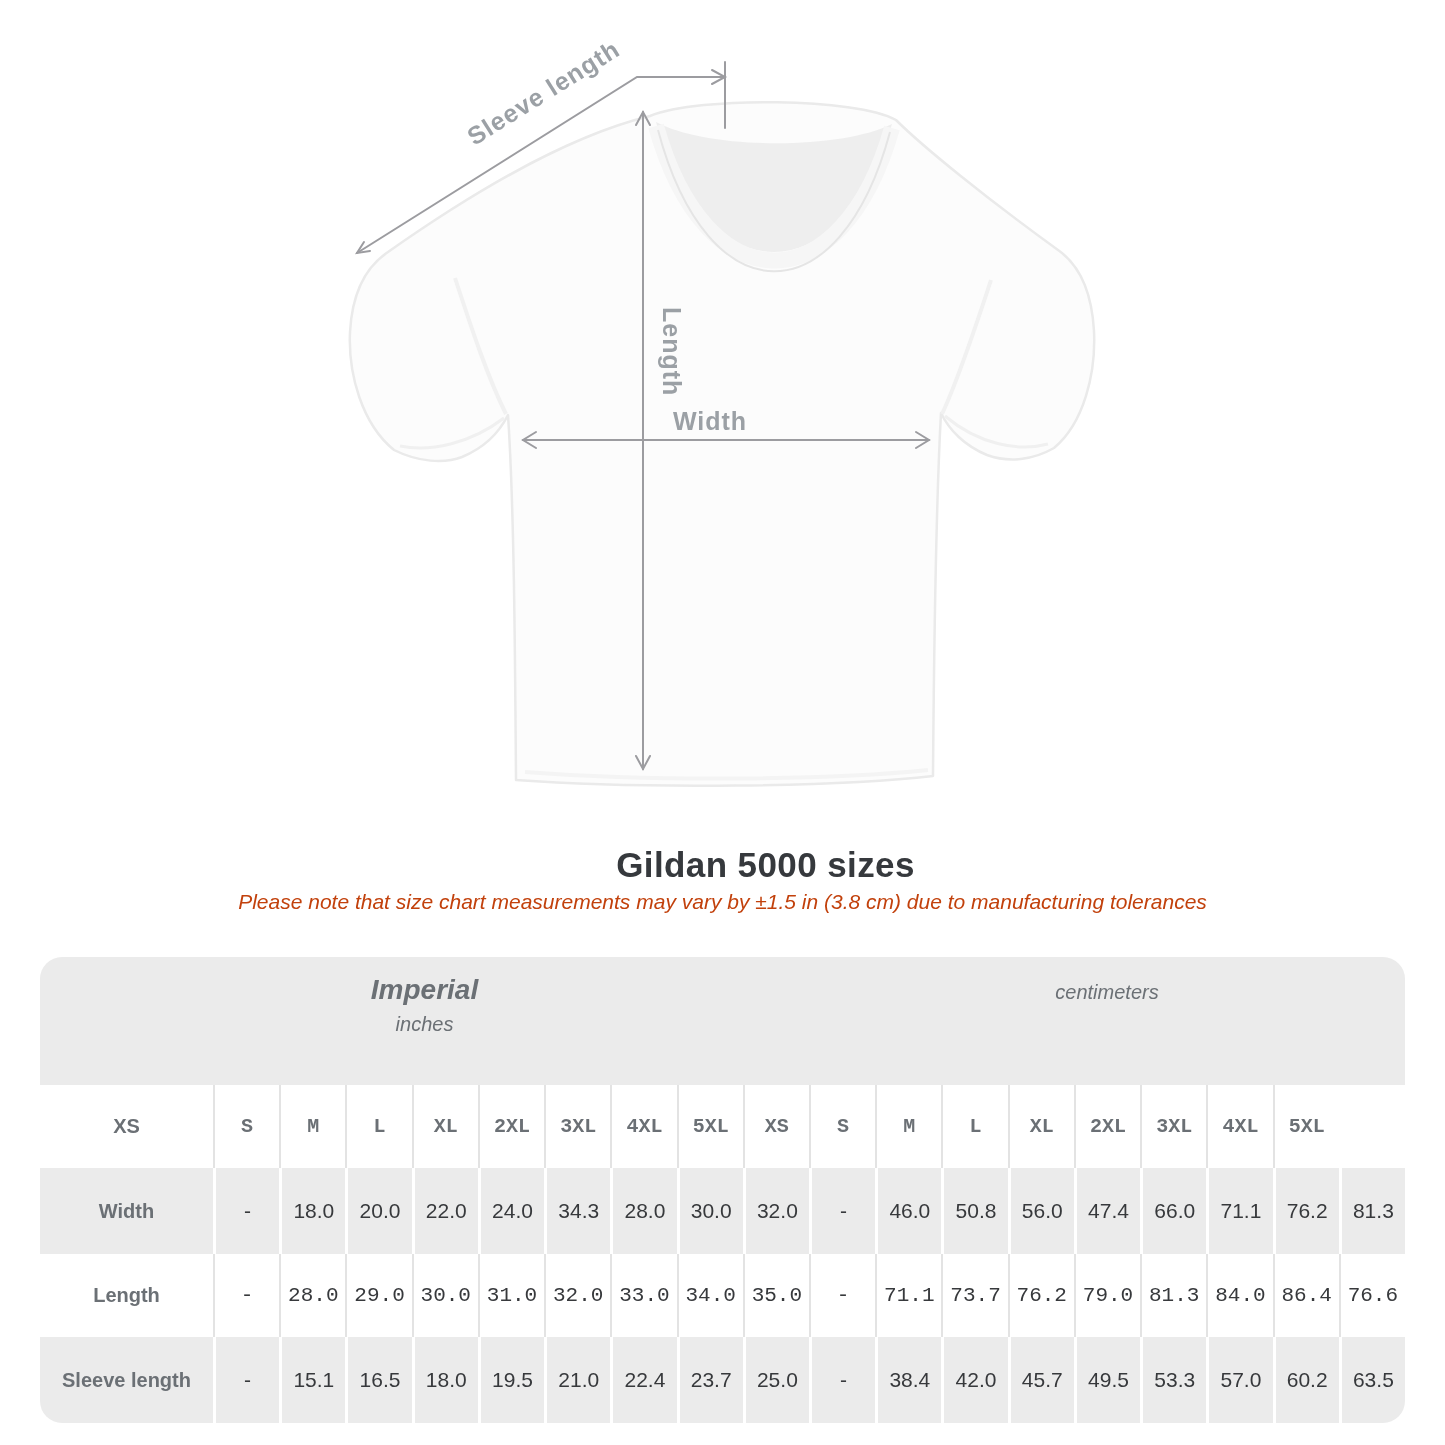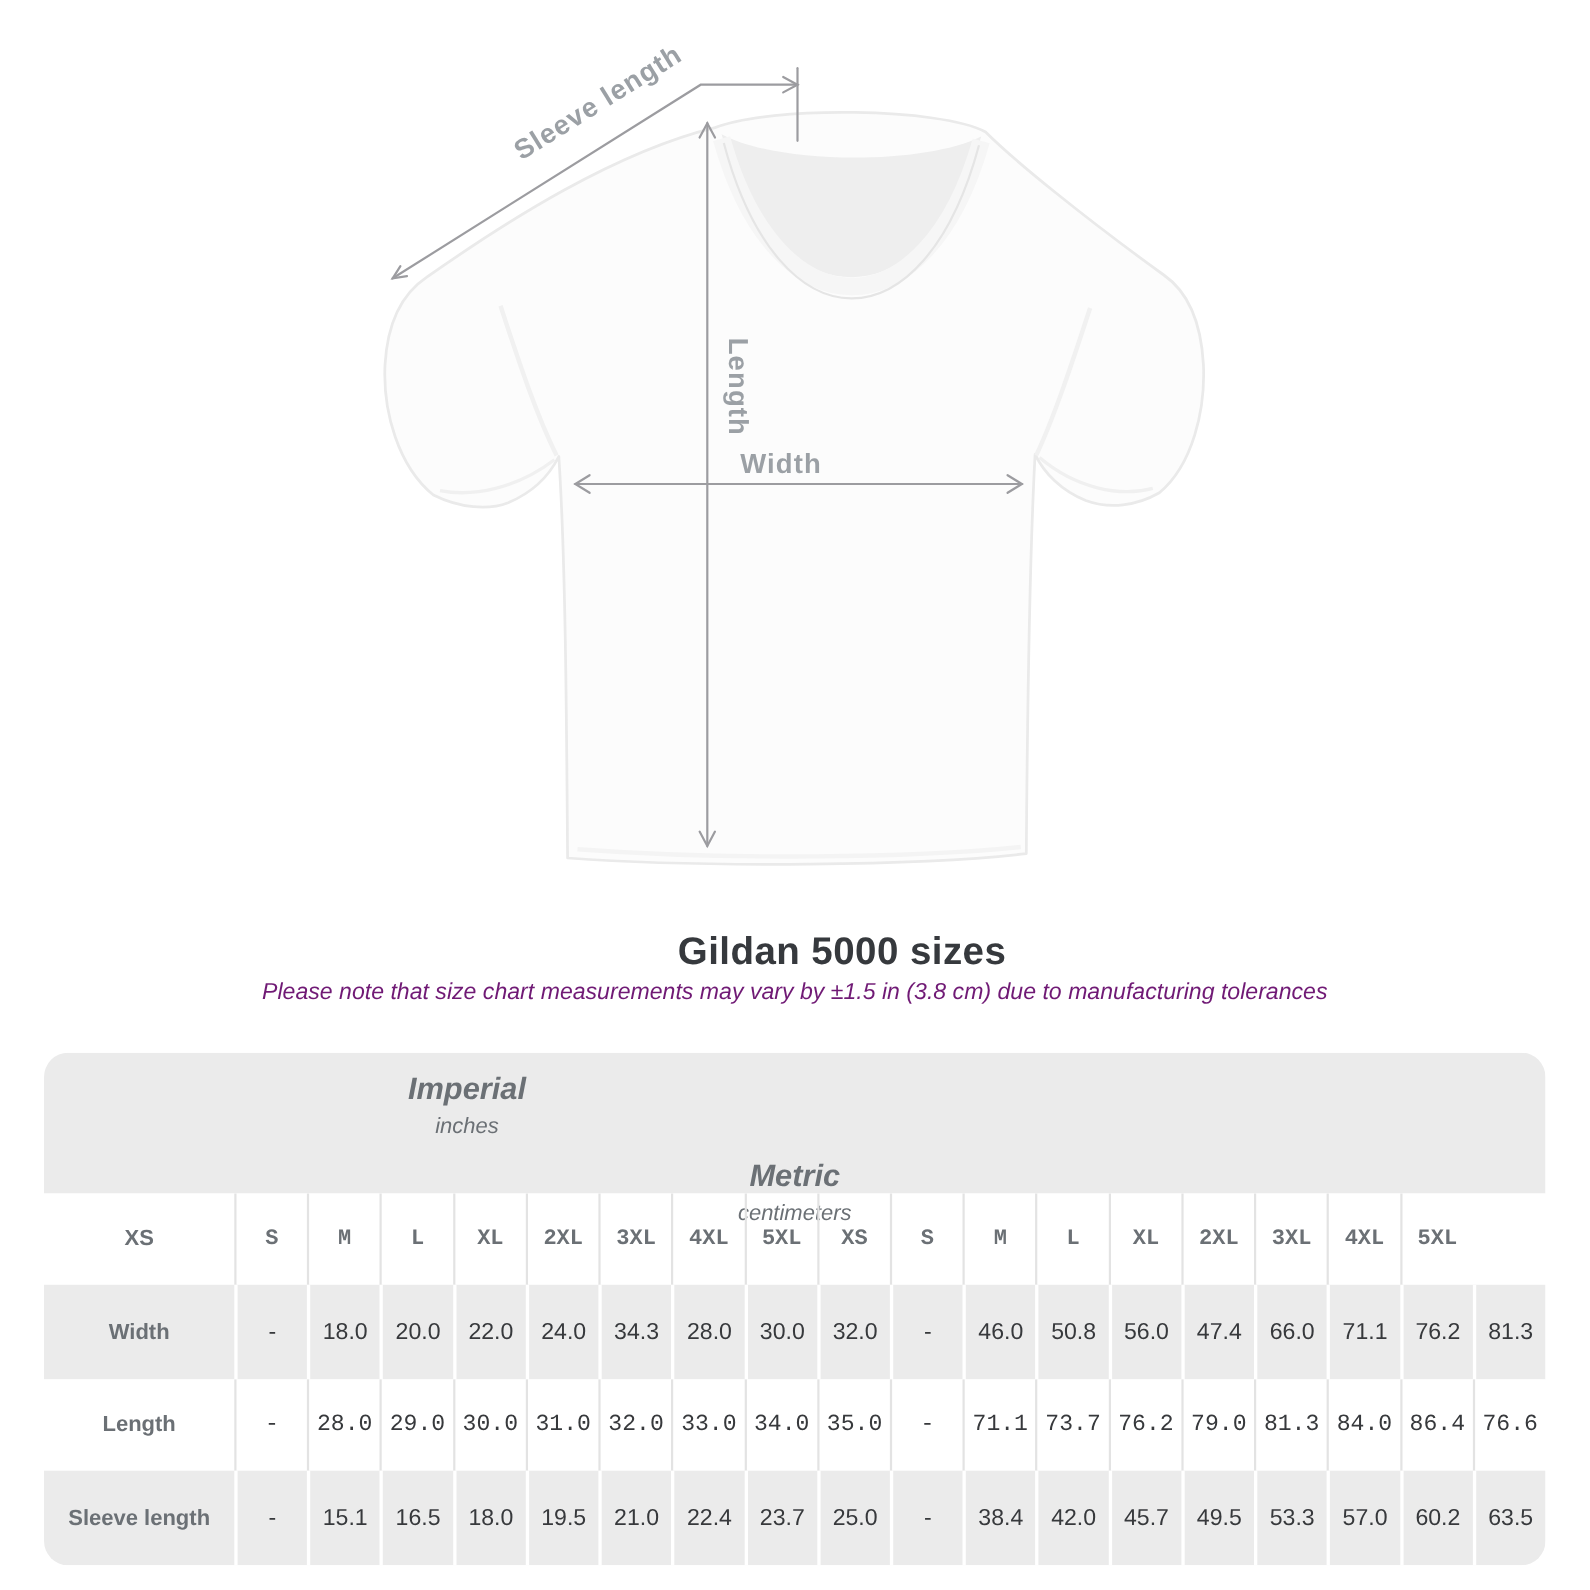--- a/index.html
+++ b/index.html
@@ -2,24 +2,24 @@
 <html><head>
 <meta charset="utf-8">
 <style>
   html,body{margin:0;padding:0;background:#fff;}
   .canvas{position:relative;width:1445px;height:1445px;background:#fff;overflow:hidden;
           font-family:"Liberation Sans",sans-serif;}
   .shirt-svg{position:absolute;left:0;top:0;}
   .page-title{position:absolute;left:0;top:845px;width:100%;text-align:center;
               font-size:35px;font-weight:bold;color:#36393d;letter-spacing:.4px;padding-left:43px;}
   .page-subtitle{position:absolute;left:0;top:890px;width:100%;text-align:center;
-                 font-size:21px;font-style:italic;color:#701a75;}
+                 font-size:21px;font-style:italic;color:#c2410c;}
   .size-table{position:absolute;left:40px;top:957px;width:1365px;border-radius:22px;
               overflow:hidden;background:#fff;}
-  .unit-band{height:128px;background:#ebebeb;display:flex;flex-direction:column;}
+  .unit-band{height:128px;background:#ebebeb;display:flex;}
   .unit-group{text-align:center;padding-top:17px;box-sizing:border-box;}
   .unit-group.imperial{width:769px;}
   .unit-group.metric{flex:1;}
   .unit-name{font-size:28px;font-weight:bold;font-style:italic;color:#6b7075;}
   .unit-sub{font-size:20px;font-style:italic;color:#6b7075;margin-top:7px;}
   .trow{display:grid;grid-template-columns:173px repeat(18,1fr);}
   .trow.size{height:83px;background:#fff;}
   .trow.stripe{height:86px;background:#ebebeb;}
   .trow.plain{height:83px;background:#fff;}
   .cell{display:flex;align-items:center;justify-content:center;
@@ -91,21 +91,20 @@
   <div class="page-title">Gildan 5000 sizes</div>
   <div class="page-subtitle">Please note that size chart measurements may vary by ±1.5 in (3.8 cm) due to manufacturing tolerances</div>
 
   <div class="size-table">
     <div class="unit-band">
       <div class="unit-group imperial">
         <div class="unit-name">Imperial</div>
         <div class="unit-sub">inches</div>
       </div>
       <div class="unit-group metric">
-        <div class="unit-name">Metric</div>
         <div class="unit-sub">centimeters</div>
       </div>
     </div>
     <div id="table-grid">
         <div class="trow size">
           <div class="cell">XS</div>
           <div class="cell">S</div>
           <div class="cell">M</div>
           <div class="cell">L</div>
           <div class="cell">XL</div>

